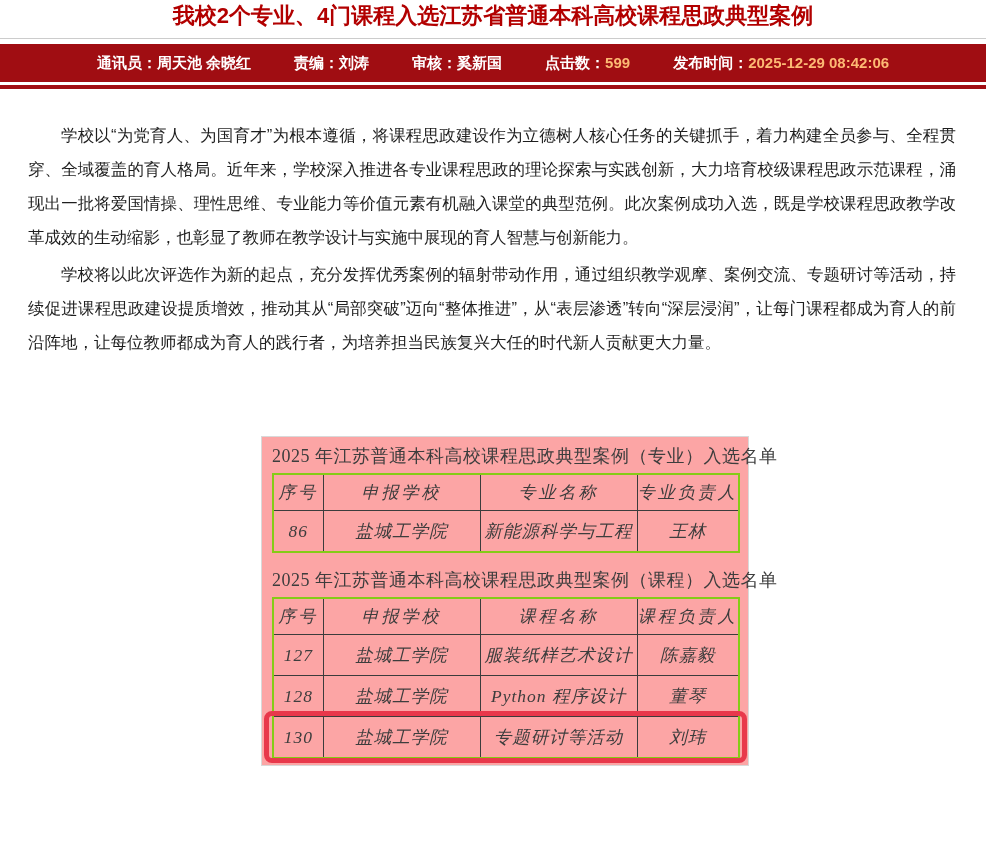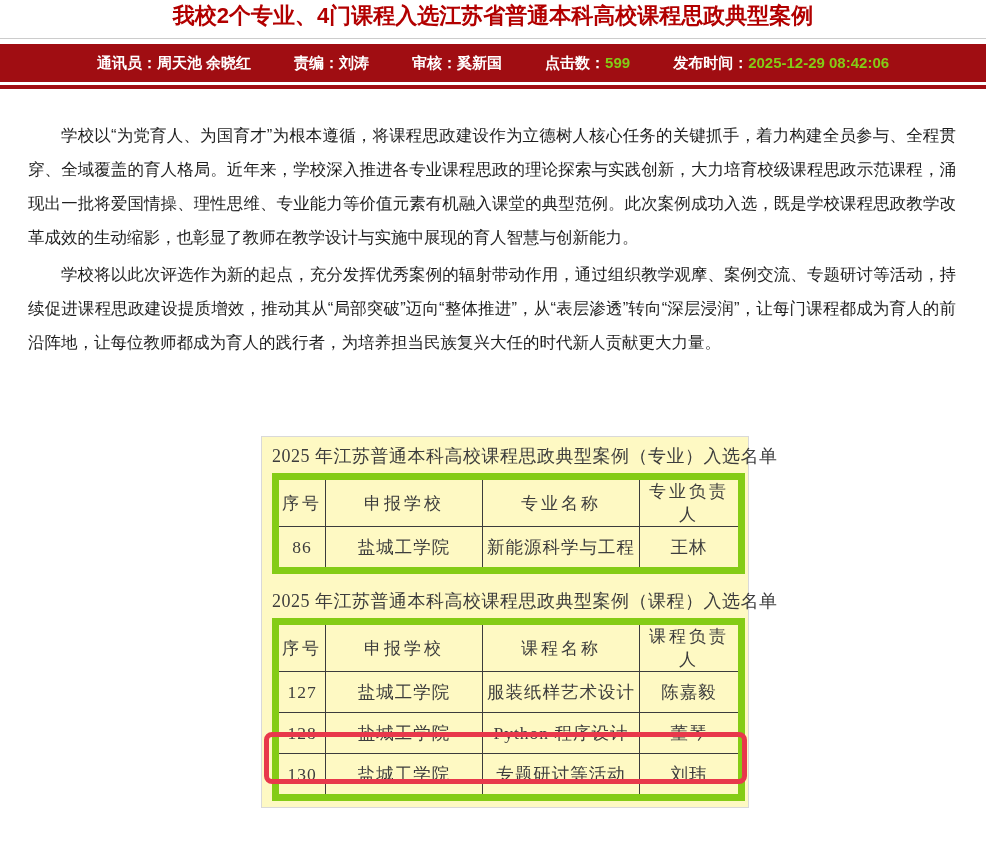--- a/index.html
+++ b/index.html
@@ -16,45 +16,46 @@
   }
   .divider{height:1px;background:#cccccc;margin-top:9px;}
 
   
   .meta-bar{
     margin-top:5px;height:38px;background:#a00d12;
     display:flex;align-items:center;justify-content:center;gap:43px;
     color:#ffffff;font-weight:bold;font-size:15px;
   }
   .meta-item{white-space:nowrap;}
-  .m-value.accent{color:#84cc16;}
+  .m-value.accent{color:#fdba74;}
   .meta-underline{margin-top:3px;height:4px;background:#a00d12;}
 
   
   .article{
     padding:29px 30px 0 28px;
     font-size:16.5px;line-height:34px;color:#1e1e1e;text-align:justify;
   }
   .article p{margin:0 0 3px;text-indent:2em;}
 
   
   .doc-block{
     position:absolute;left:261px;top:436px;width:488px;box-sizing:border-box;
-    border:1px solid #d9d9d9;background:#fef9c3;
+    border:1px solid #d9d9d9;background:#fca5a5;
     padding:2px 10px 6px;
     font-family:"Liberation Serif","DejaVu Serif",serif;color:#3d3d3d;
   }
   .doc-title{
     text-align:center;font-size:18px;line-height:34px;
     white-space:nowrap;letter-spacing:0.5px;
   }
   .doc-title.second{margin-top:10px;}
   .doc-table{
     border-collapse:collapse;width:100%;table-layout:fixed;
-    border:7px solid #84cc16;
+    border:2px solid #84cc16;
+    font-style:italic;
   }
   .doc-table th,.doc-table td{
     border:1px solid #3c3c3c;text-align:center;font-weight:normal;padding:0;
     overflow:hidden;
   }
   .doc-table th{height:35px;font-size:17px;letter-spacing:3px;}
   .doc-table td{height:40px;font-size:17.5px;letter-spacing:1px;}
 
   .t2wrap{position:relative;}
   .row-highlight{

